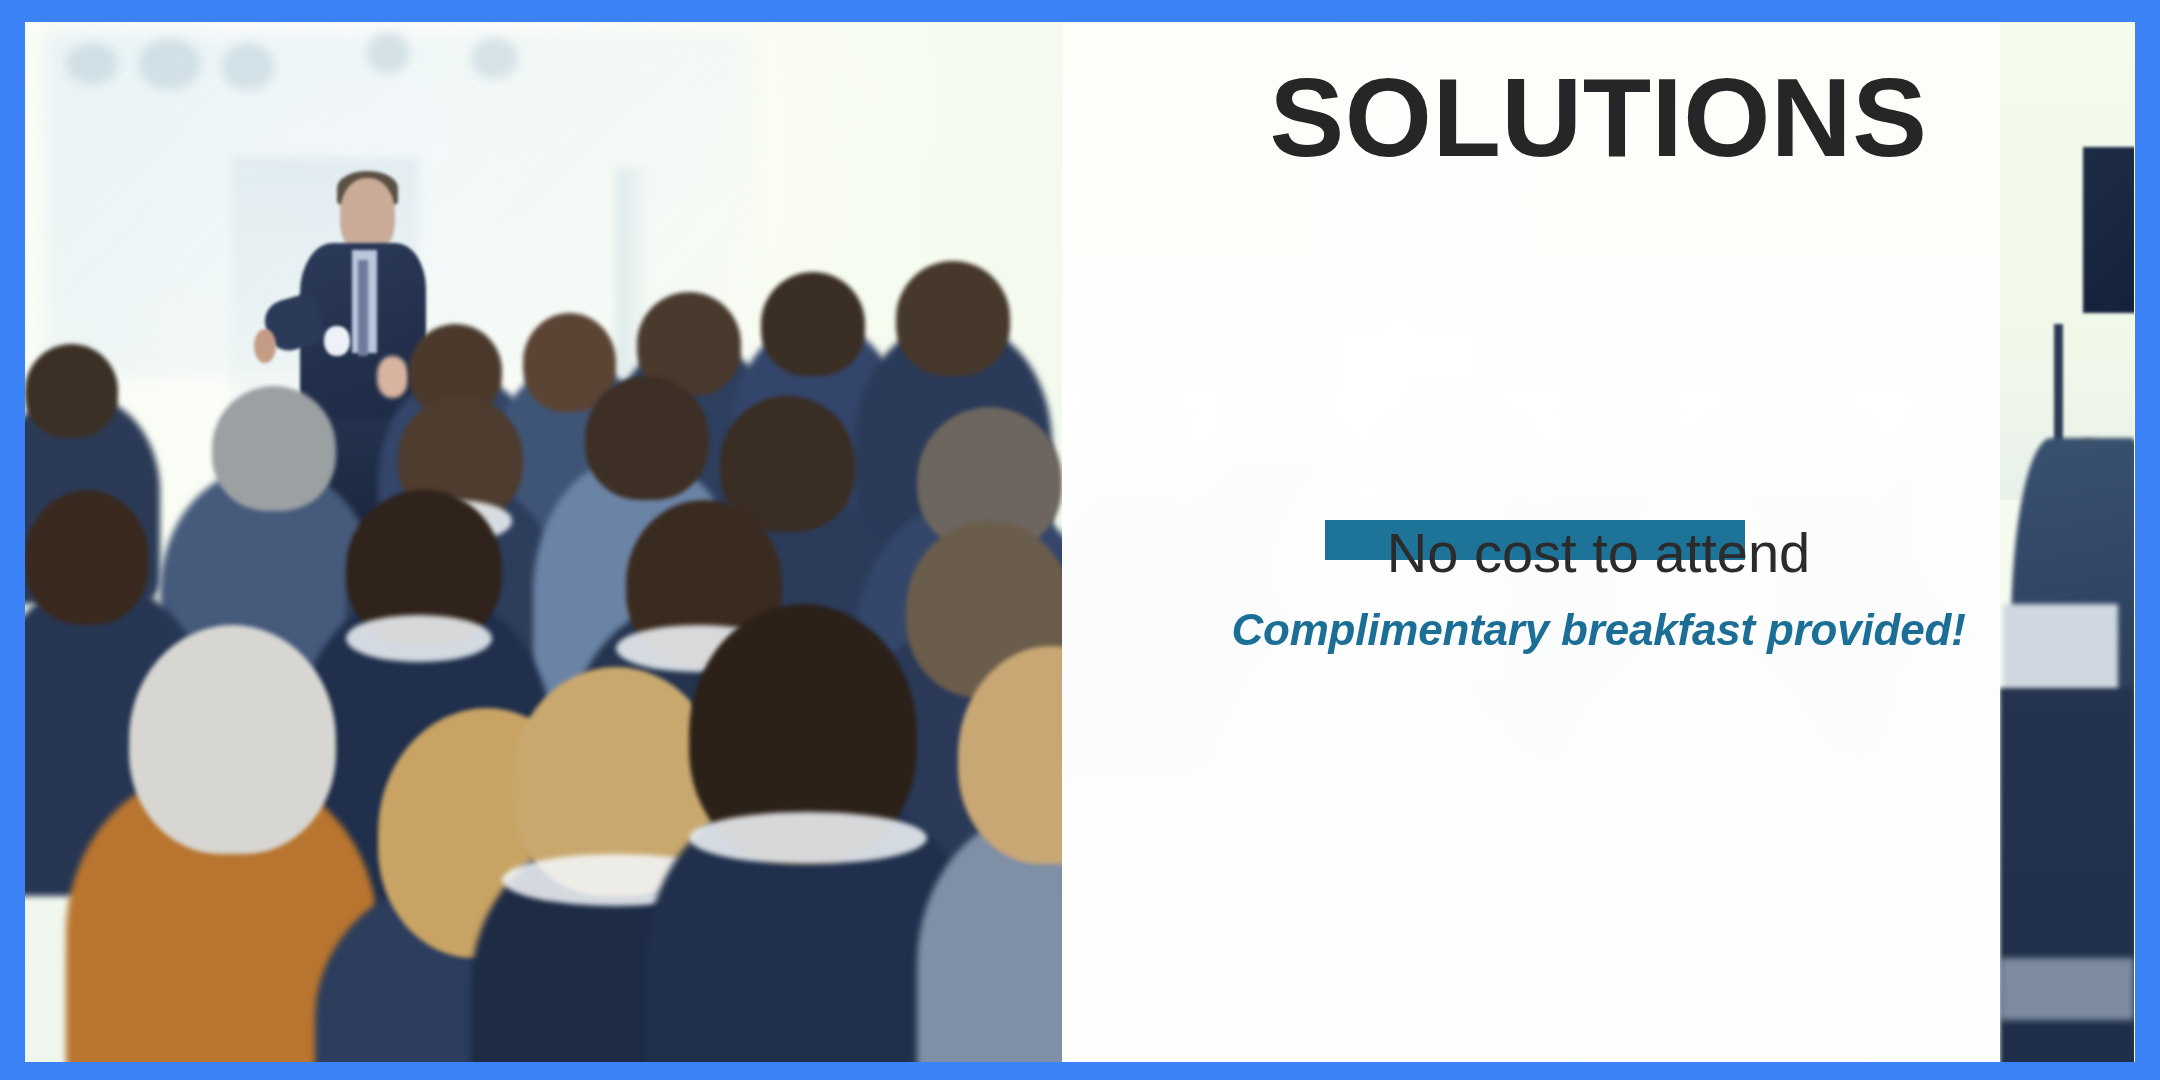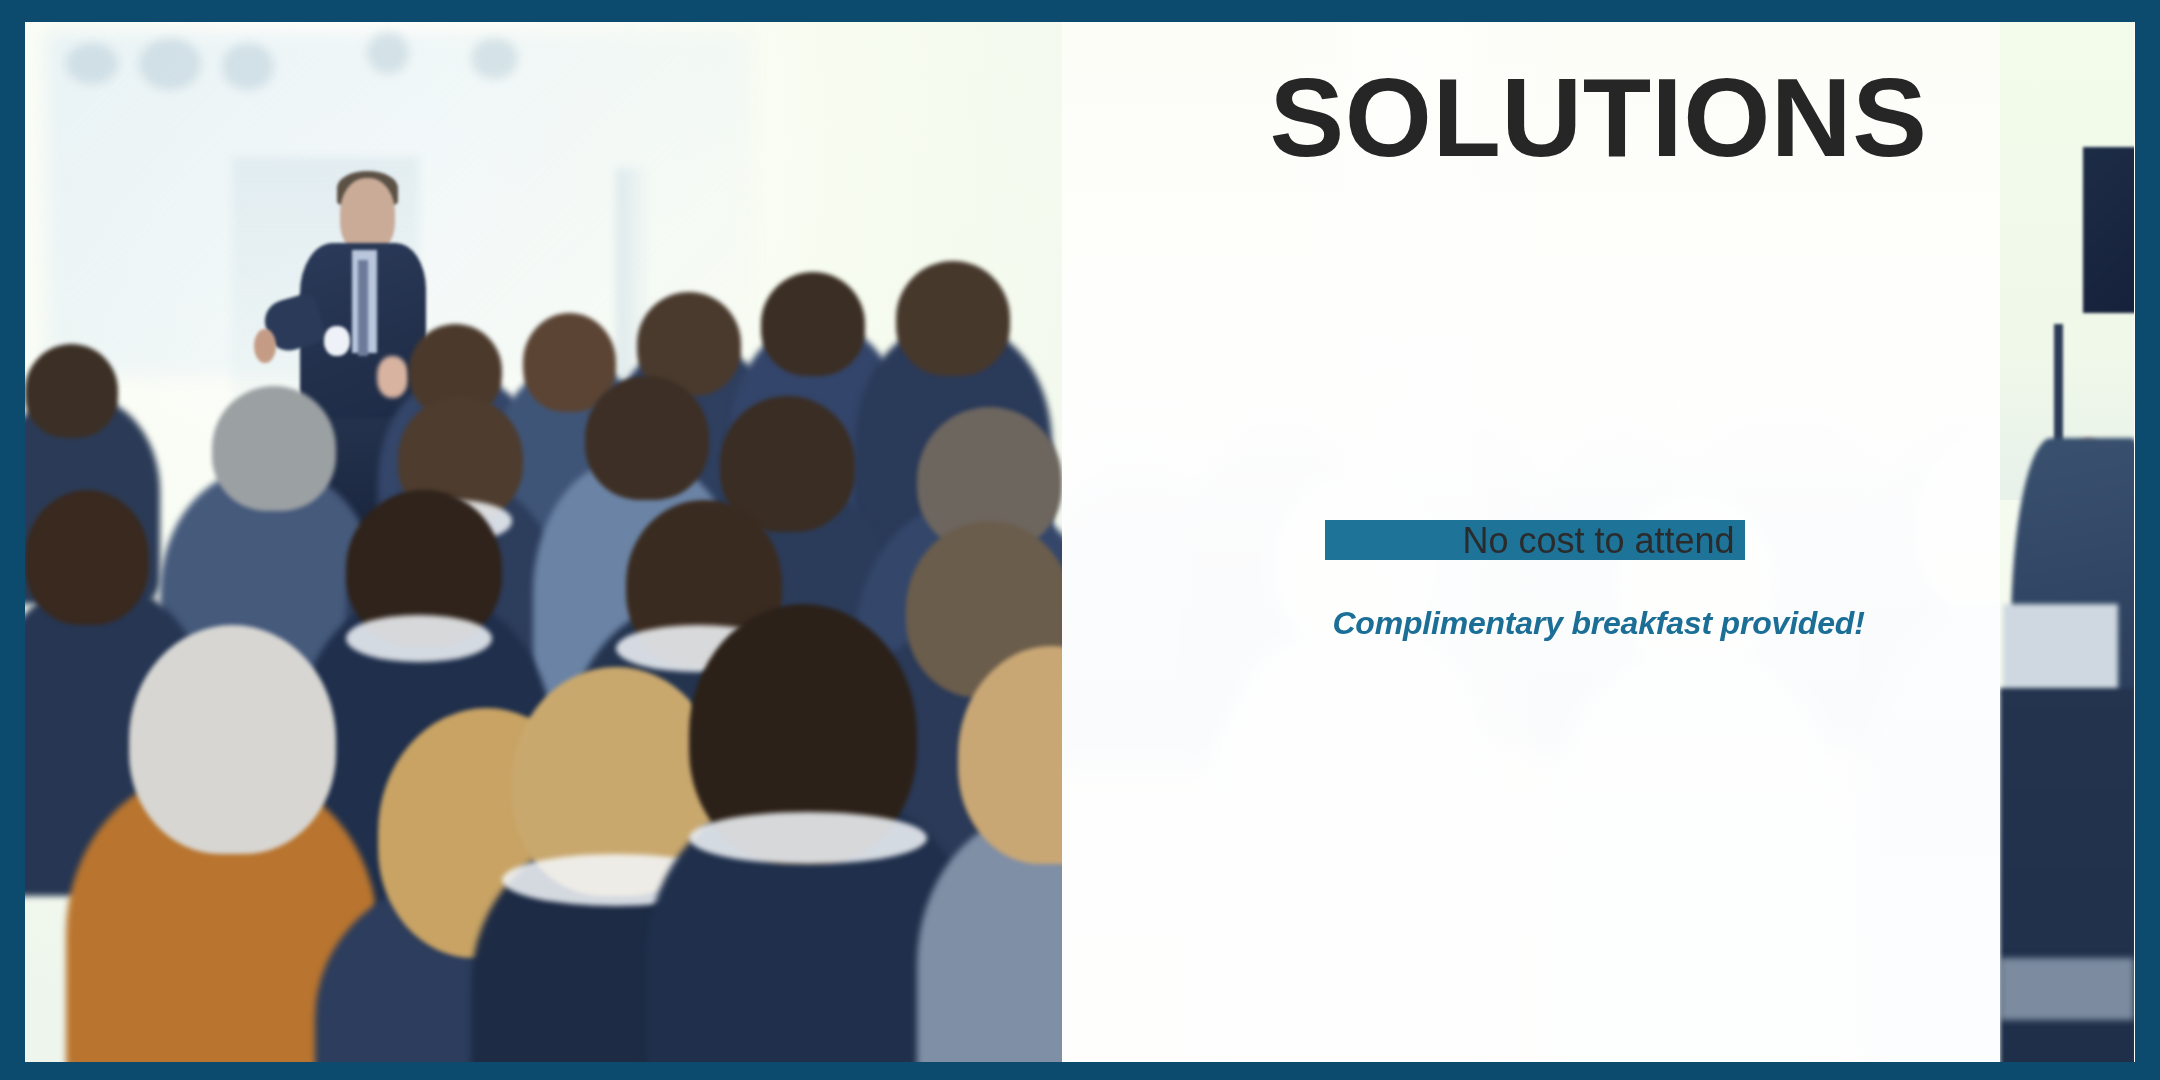--- a/index.html
+++ b/index.html
@@ -221,29 +221,29 @@
     top: 498px;
     width: 420px;
     height: 40px;
     background: #1e7399;
   }
 
   .note-free {
     position: absolute;
     left: 0; right: 0;
     top: 498px;
-    font-size: 36px;
+    font-size: 56px;
     color: #2b2b2b;
     font-weight: normal;
   }
   .note-breakfast {
     position: absolute;
     left: 0; right: 0;
     top: 583px;
-    font-size: 32px;
+    font-size: 44px;
     font-style: italic;
     font-weight: bold;
     color: #1b6e96;
     letter-spacing: -0.2px;
   }
 
   
   .photo-strip {
     position: absolute;
     left: 2000px;
@@ -287,21 +287,21 @@
     filter: blur(2.2px);
   }
   .strip-light {
     position: absolute; left: 0; top: 90%; width: 100%; height: 6%;
     background: rgba(200,215,230,0.55); filter: blur(3px);
   }
 </style>
 </head>
 <body>
 
-<div id="banner" style="background: #0c4a6e;">
+<div id="banner" style="background: #3b82f6;">
 
   <div class="photo-left">
     <div class="hall-bg"></div>
 
     <div class="screen"></div>
     <div class="screen-glyph" style="left:4%;top:2%;width:5%;height:4%;"></div>
     <div class="screen-glyph" style="left:11%;top:1.5%;width:6%;height:5%;"></div>
     <div class="screen-glyph" style="left:19%;top:2%;width:5%;height:4.5%;"></div>
     <div class="screen-glyph" style="left:33%;top:1%;width:4%;height:4%;"></div>
     <div class="screen-glyph" style="left:43%;top:1.5%;width:4.5%;height:4%;"></div>

